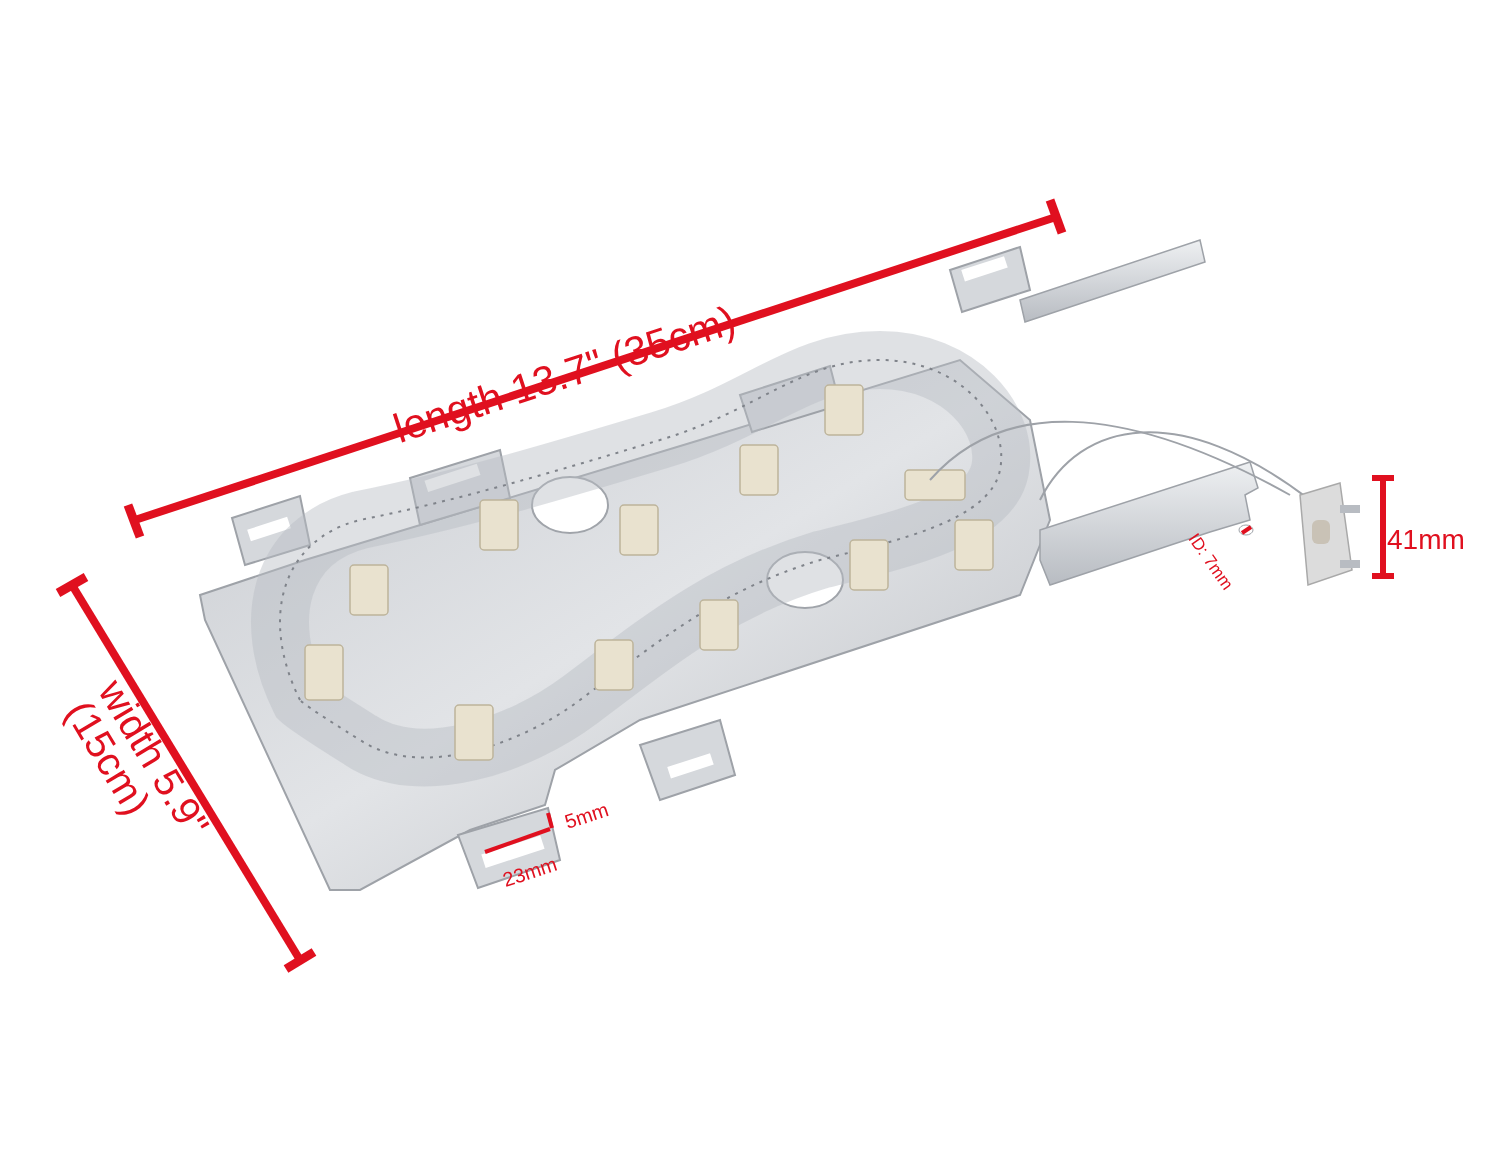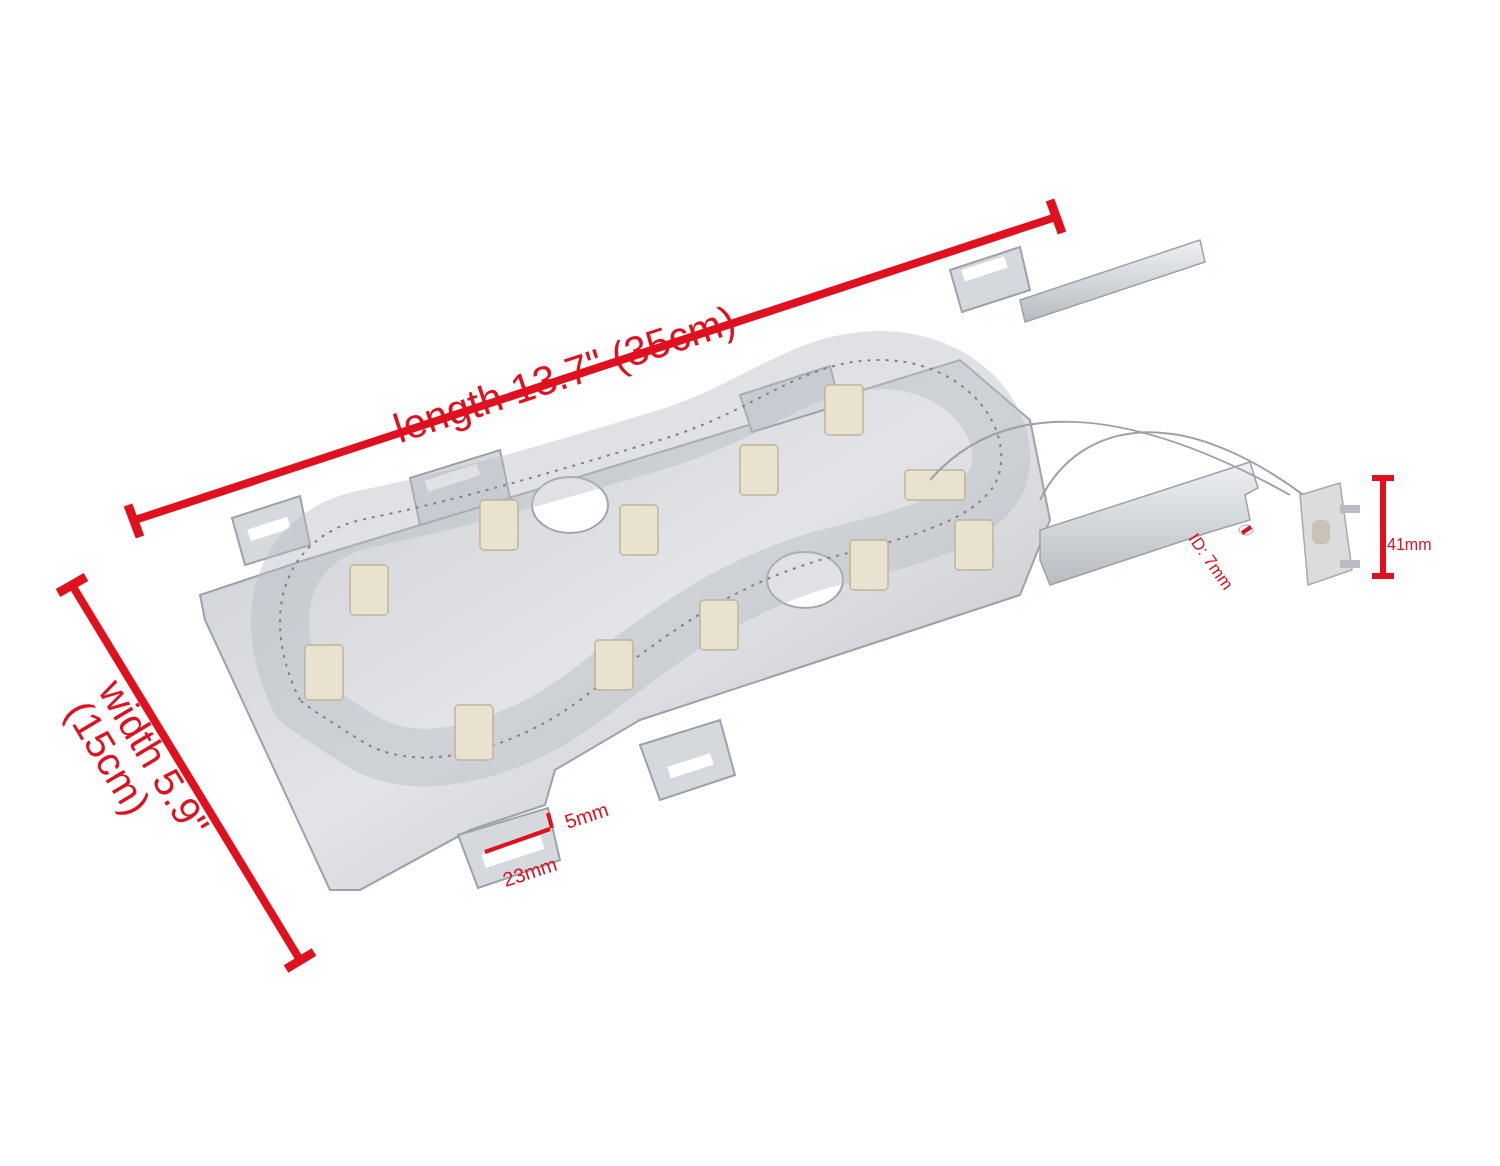--- a/index.html
+++ b/index.html
@@ -4,21 +4,21 @@
 <style>
   html, body { margin: 0; padding: 0; background: #ffffff; }
   body { width: 1500px; height: 1166px; position: relative; overflow: hidden;
          font-family: "Liberation Sans", sans-serif; }
   #stage { position: absolute; left: 0; top: 0; width: 1500px; height: 1166px; }
   .label { position: absolute; color: #e0101f; white-space: nowrap;
            font-family: "Liberation Sans", sans-serif; transform-origin: 0 0; }
   .lbl-length { left: 388px; top: 408px; font-size: 41px; transform: rotate(-18.2deg); }
   .lbl-width-1 { left: 128px; top: 672px; font-size: 40px; transform: rotate(59deg); }
   .lbl-width-2 { left: 95px; top: 693px; font-size: 40px; transform: rotate(59deg); }
-  .lbl-41 { left: 1387px; top: 524px; font-size: 16px; margin-top: 12px; }
+  .lbl-41 { left: 1387px; top: 524px; font-size: 28px; }
   .lbl-id { left: 1200px; top: 530px; font-size: 17px; transform: rotate(55deg); }
   .lbl-5mm { left: 562px; top: 812px; font-size: 20px; transform: rotate(-18deg); }
   .lbl-23mm { left: 500px; top: 870px; font-size: 20px; transform: rotate(-18deg); }
 </style>
 </head>
 <body>
 
 <div id="stage">
   <svg width="1500" height="1166" viewBox="0 0 1500 1166" xmlns="http://www.w3.org/2000/svg">
     <defs>

